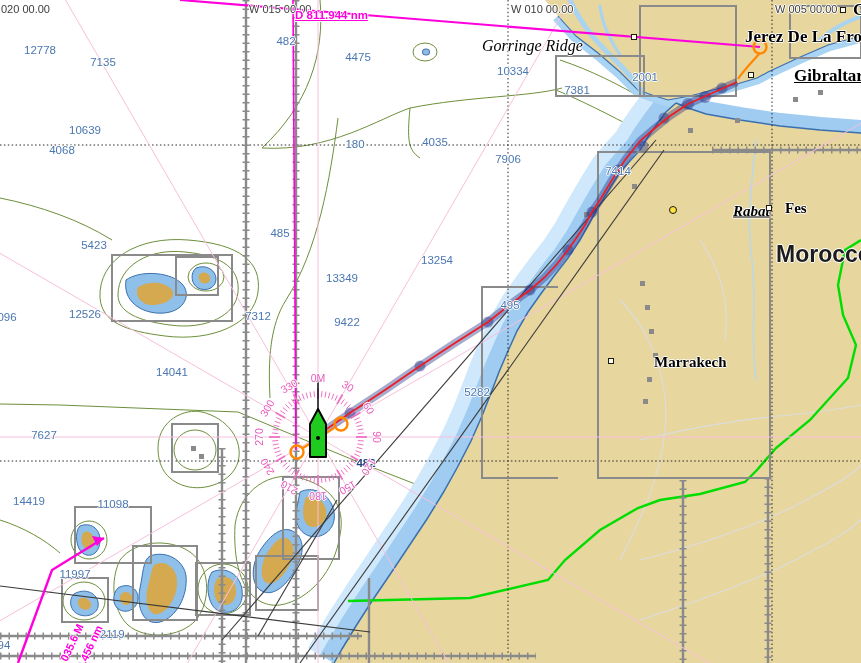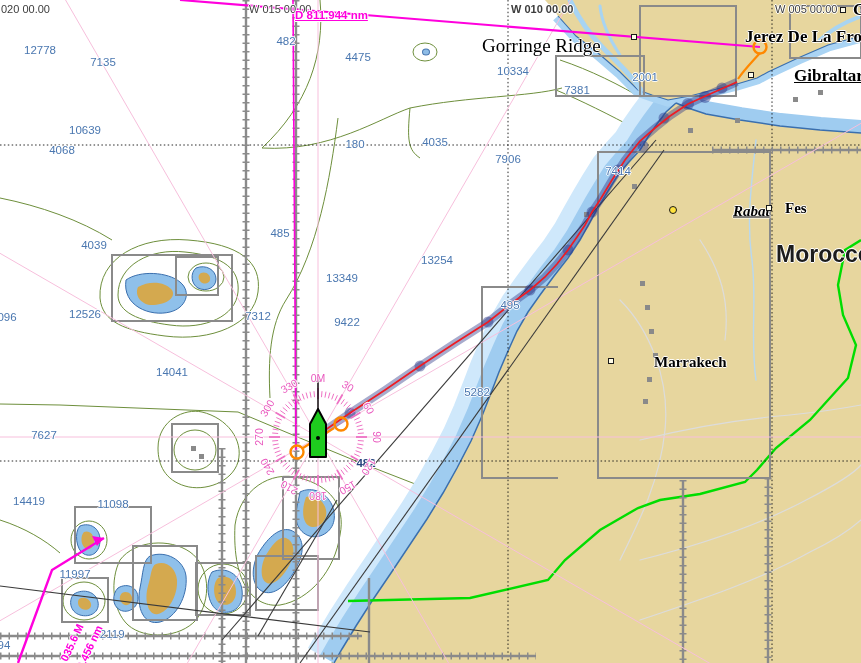--- a/index.html
+++ b/index.html
@@ -9,21 +9,21 @@
   #labels{position:absolute;left:0;top:0;width:861px;height:663px;pointer-events:none;}
   .lbl{position:absolute;white-space:nowrap;transform:translate(-50%,-50%);
        text-shadow:1px 0 #fff,-1px 0 #fff,0 1px #fff,0 -1px #fff;}
   .sounding{font-size:11.5px;color:#4a77b0;font-family:"Liberation Sans",sans-serif;}
   .sounding.bold{color:#27427e;font-weight:bold;}
   .place{font-family:"Liberation Serif",serif;color:#000;}
   .city{font-size:15px;font-weight:bold;}
   .city-lg{font-size:17px;font-weight:bold;}
   .underline{text-decoration:underline;}
   .country{font-family:"Liberation Sans",sans-serif;font-size:23px;font-weight:bold;color:#1c1c1c;}
-  .seamount{font-size:19px;}
+  .seamount{font-style:italic;font-size:16px;}
   .gridlbl{font-size:11px;color:#3c3c3c;transform:none;white-space:nowrap;position:absolute;
            text-shadow:1px 0 #fff,-1px 0 #fff,0 1px #fff,0 -1px #fff;}
   .routelbl{font-size:11.5px;font-weight:bold;color:#ff00dd;transform:none;}
   .ebl{font-size:11px;font-weight:bold;color:#ff00dd;transform-origin:0 0;}
   .roselbl{font-size:10.5px;color:#e958be;}
   .marker{position:absolute;transform:translate(-50%,-50%);box-sizing:border-box;}
   .m-square{width:6px;height:6px;border:1.5px solid #1a1a1a;background:#fffce8;}
   .m-circle-yellow{width:8px;height:8px;border:1.5px solid #1a1a1a;border-radius:50%;background:#ffe23c;}
   .m-dot-blue{width:8px;height:7px;border:1px solid #4a77b0;border-radius:50%;background:#8ebce6;}
 </style>
@@ -316,21 +316,21 @@
     <path d="M318,409 L326,424 L326,457 L310,457 L310,424 Z" fill="#1ecb1e" stroke="#000" stroke-width="2" stroke-linejoin="round"></path>
     <circle cx="318" cy="438" r="2" fill="#000"></circle>
   </g>
 </svg>
 
 <div id="labels">
       <div class="lbl sounding" style="left: 40px; top: 50px;">12778</div>
       <div class="lbl sounding" style="left: 103px; top: 62px;">7135</div>
       <div class="lbl sounding" style="left: 85px; top: 130px;">10639</div>
       <div class="lbl sounding" style="left: 62px; top: 150px;">4068</div>
-      <div class="lbl sounding" style="left: 94px; top: 245px;">4039</div>
+      <div class="lbl sounding" style="left: 94px; top: 245px;">5423</div>
       <div class="lbl sounding" style="left: 85px; top: 314px;">12526</div>
       <div class="lbl sounding" style="left: 7px; top: 317px;">096</div>
       <div class="lbl sounding" style="left: 258px; top: 316px;">7312</div>
       <div class="lbl sounding" style="left: 172px; top: 372px;">14041</div>
       <div class="lbl sounding" style="left: 44px; top: 435px;">7627</div>
       <div class="lbl sounding" style="left: 113px; top: 492px; margin-top: 12px;">11098</div>
       <div class="lbl sounding" style="left: 29px; top: 501px;">14419</div>
       <div class="lbl sounding" style="left: 29px; top: 574px; margin-left: 46px;">11997</div>
       <div class="lbl sounding" style="left: 109px; top: 634px;">12119</div>
       <div class="lbl sounding" style="left: 4px; top: 645px;">94</div>
@@ -360,21 +360,21 @@
       <div class="marker m-circle-yellow" style="left: 673px; top: 210px;"></div>
       <div class="lbl place city" style="left: 785px; top: 208px; transform: translate(0px, -50%);">Fes</div>
       <div class="marker m-square" style="left: 769px; top: 208px;"></div>
       <div class="lbl place city" style="left: 654px; top: 362px; transform: translate(0px, -50%);">Marrakech</div>
       <div class="marker m-square" style="left: 611px; top: 361px;"></div>
       <div class="lbl place country" style="left: 776px; top: 254px; transform: translate(0px, -50%);">Morocco</div>
       <div class="lbl place seamount" style="left: 482px; top: 46px; transform: translate(0px, -50%);">Gorringe Ridge</div>
       <div class="marker m-dot-blue" style="left: 426px; top: 52px;"></div>
       <div class="gridlbl" style="left: 1px; top: 3px;">020 00.00</div>
       <div class="gridlbl" style="left: 249px; top: 3px;">W 015 00.00</div>
-      <div class="gridlbl" style="left: 511px; top: 3px; font-weight: bold;">W 010 00.00</div>
+      <div class="gridlbl" style="left: 511px; top: 3px;">W 010 00.00</div>
       <div class="gridlbl" style="left: 775px; top: 3px;">W 005 00.00</div>
       <div class="gridlbl routelbl" style="left: 295px; top: 9px; text-decoration: underline;">D 811.944 nm</div>
       <div class="gridlbl ebl" style="left: 58px; top: 658px; transform: rotate(-65deg); color: rgb(255, 0, 221);">035.6 M</div>
       <div class="gridlbl ebl" style="left: 74px; top: 666px; transform: rotate(-65deg); color: rgb(255, 0, 221);">3.456 nm</div>
       <div class="lbl roselbl" style="left: 318px; top: 378px; transform: translate(-50%, -50%) rotate(0deg);">0M</div>
       <div class="lbl roselbl" style="left: 347.5px; top: 385.905px; transform: translate(-50%, -50%) rotate(30deg);">30</div>
       <div class="lbl roselbl" style="left: 369.095px; top: 407.5px; transform: translate(-50%, -50%) rotate(60deg);">60</div>
       <div class="lbl roselbl" style="left: 377px; top: 437px; transform: translate(-50%, -50%) rotate(90deg);">90</div>
       <div class="lbl roselbl" style="left: 369.095px; top: 466.5px; transform: translate(-50%, -50%) rotate(120deg);">120</div>
       <div class="lbl roselbl" style="left: 347.5px; top: 488.095px; transform: translate(-50%, -50%) rotate(150deg);">150</div>

